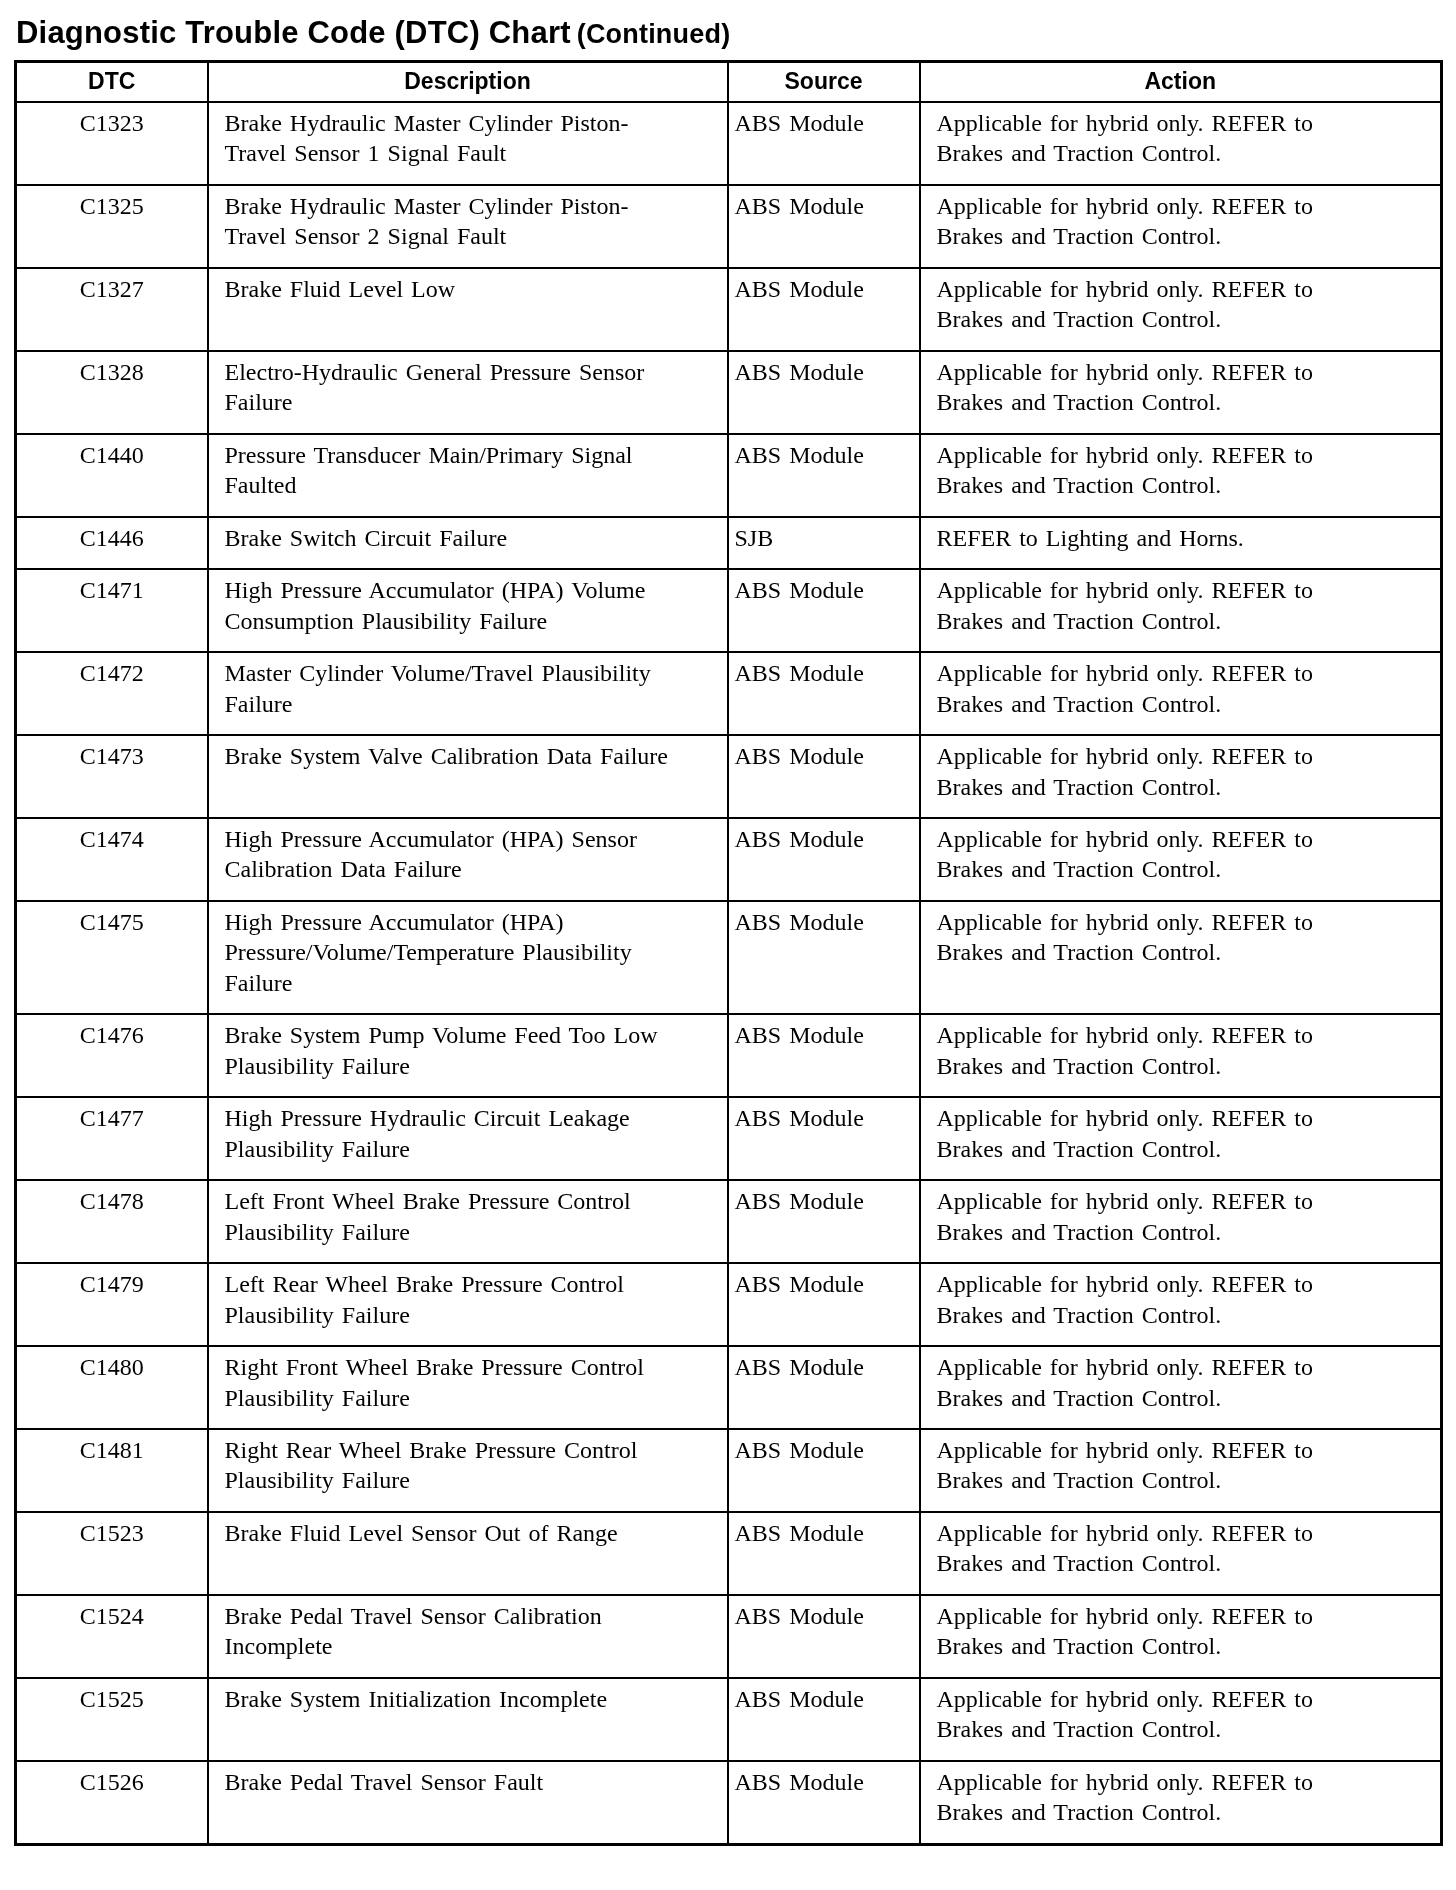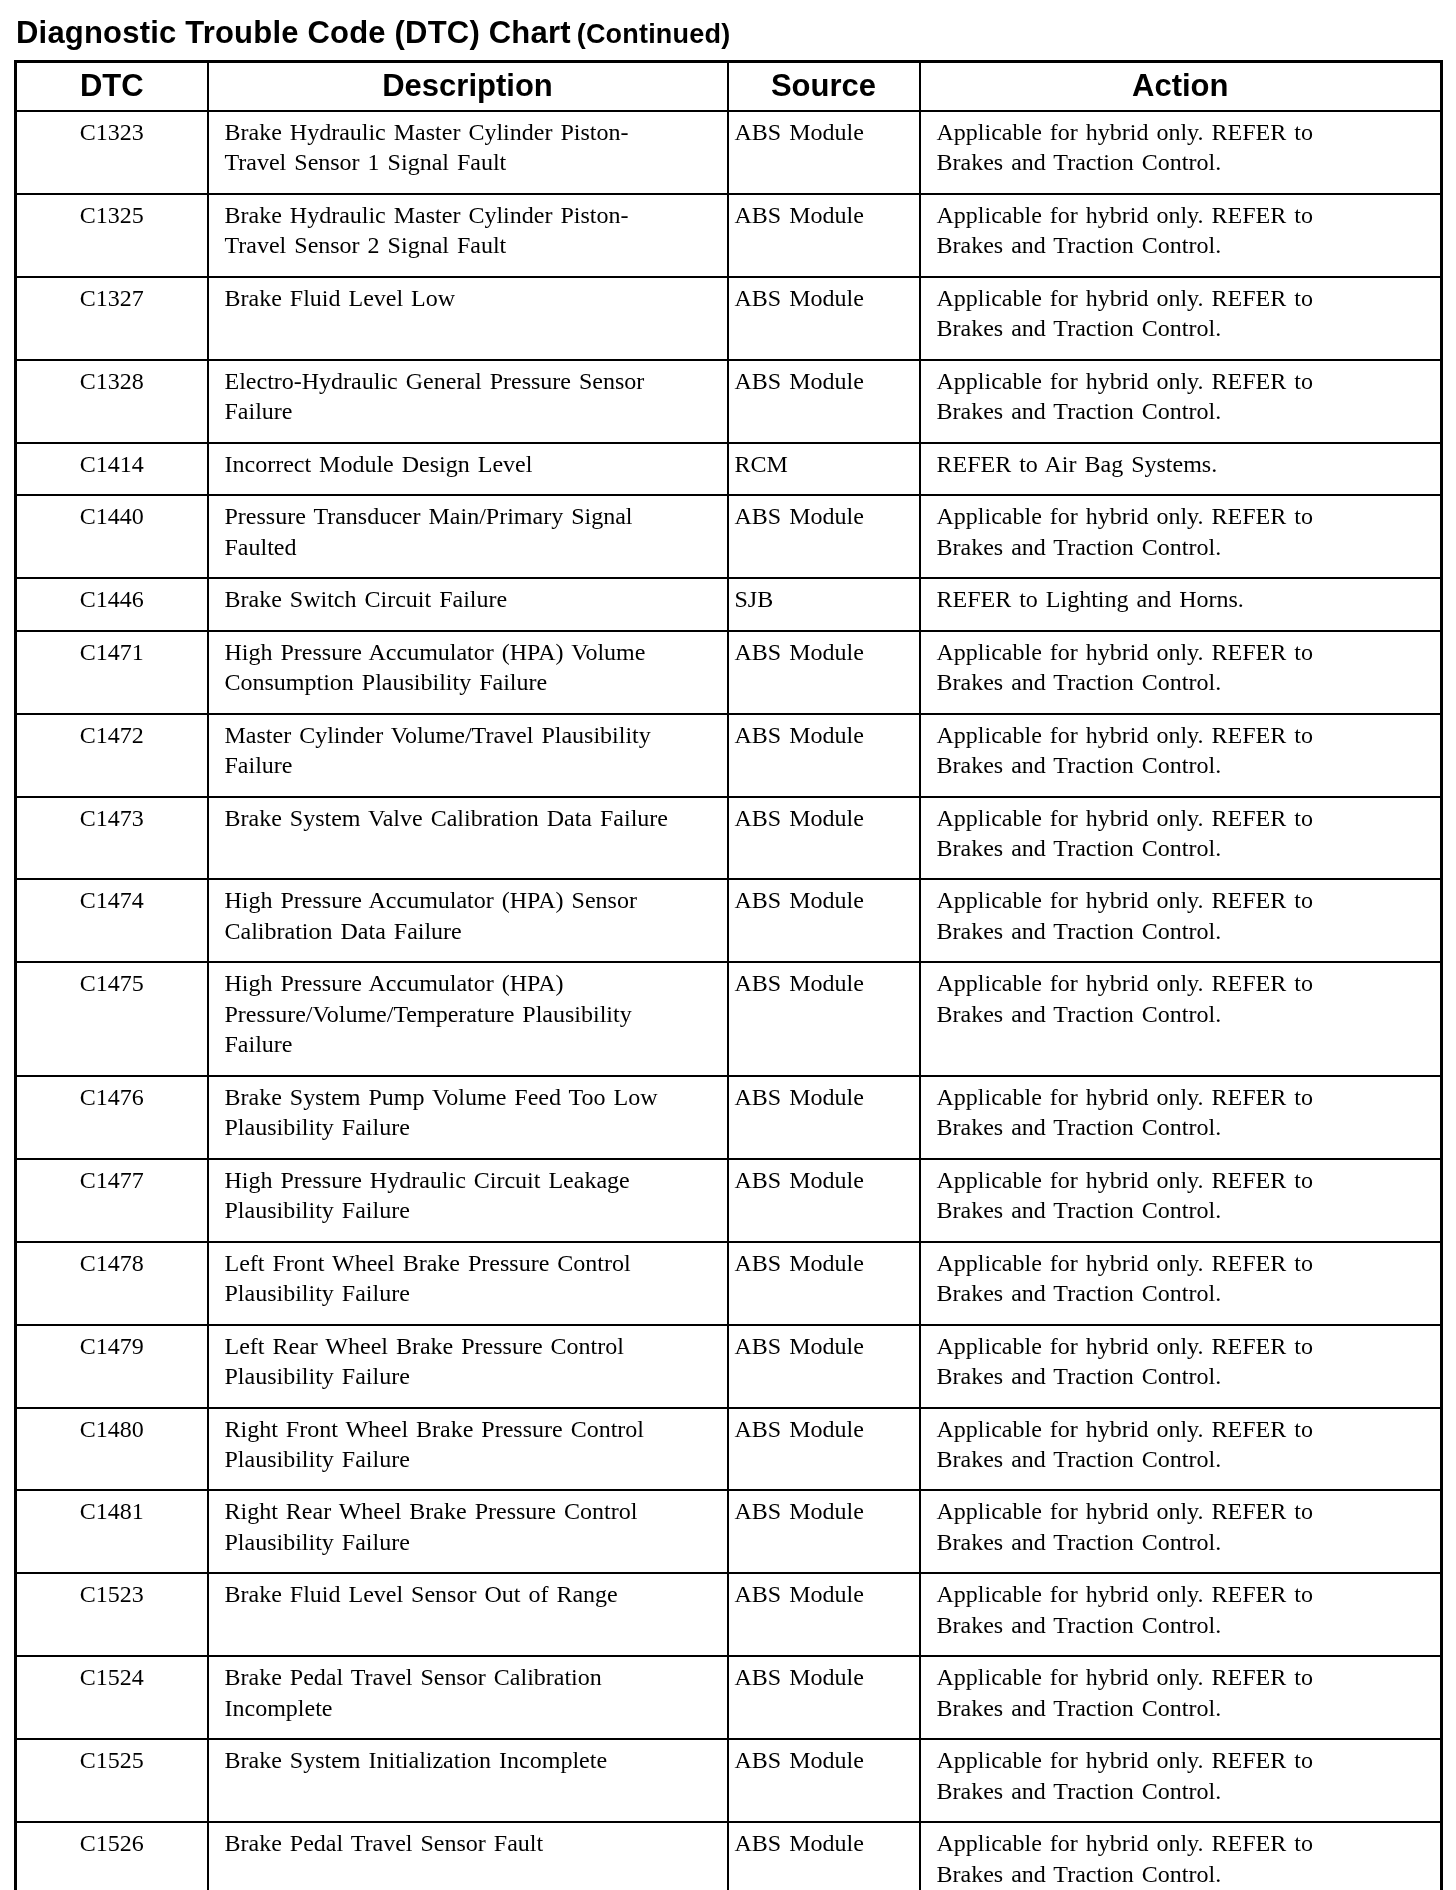--- a/index.html
+++ b/index.html
@@ -25,21 +25,21 @@
   table.dtc-table {
     border-collapse: collapse;
     table-layout: fixed;
     width: 1426px;
     border: 3px solid #000;
   }
   th, td { border: 2px solid #000; }
 
   th {
     font-family: "Liberation Sans", sans-serif;
-    font-size: 31px;
+    font-size: 23px;
     font-weight: 700;
     text-align: center;
     padding: 5px 4px 6px 4px;
   }
 
   td {
     font-size: 24px;
     vertical-align: top;
     padding: 5px 16px 15px 16px;
     line-height: 1.27;
@@ -91,26 +91,20 @@
           <td class="cell-src">ABS Module</td>
           <td class="cell-act">Applicable for hybrid only. REFER to Brakes and Traction Control.</td>
         </tr>
         <tr>
           <td class="cell-dtc">C1328</td>
           <td class="cell-desc">Electro-Hydraulic General Pressure Sensor Failure</td>
           <td class="cell-src">ABS Module</td>
           <td class="cell-act">Applicable for hybrid only. REFER to Brakes and Traction Control.</td>
         </tr>
         <tr>
-          <td class="cell-dtc">C1414</td>
-          <td class="cell-desc">Incorrect Module Design Level</td>
-          <td class="cell-src">RCM</td>
-          <td class="cell-act">REFER to Air Bag Systems.</td>
-        </tr>
-        <tr>
           <td class="cell-dtc">C1440</td>
           <td class="cell-desc">Pressure Transducer Main/Primary Signal Faulted</td>
           <td class="cell-src">ABS Module</td>
           <td class="cell-act">Applicable for hybrid only. REFER to Brakes and Traction Control.</td>
         </tr>
         <tr>
           <td class="cell-dtc">C1446</td>
           <td class="cell-desc">Brake Switch Circuit Failure</td>
           <td class="cell-src">SJB</td>
           <td class="cell-act">REFER to Lighting and Horns.</td>

